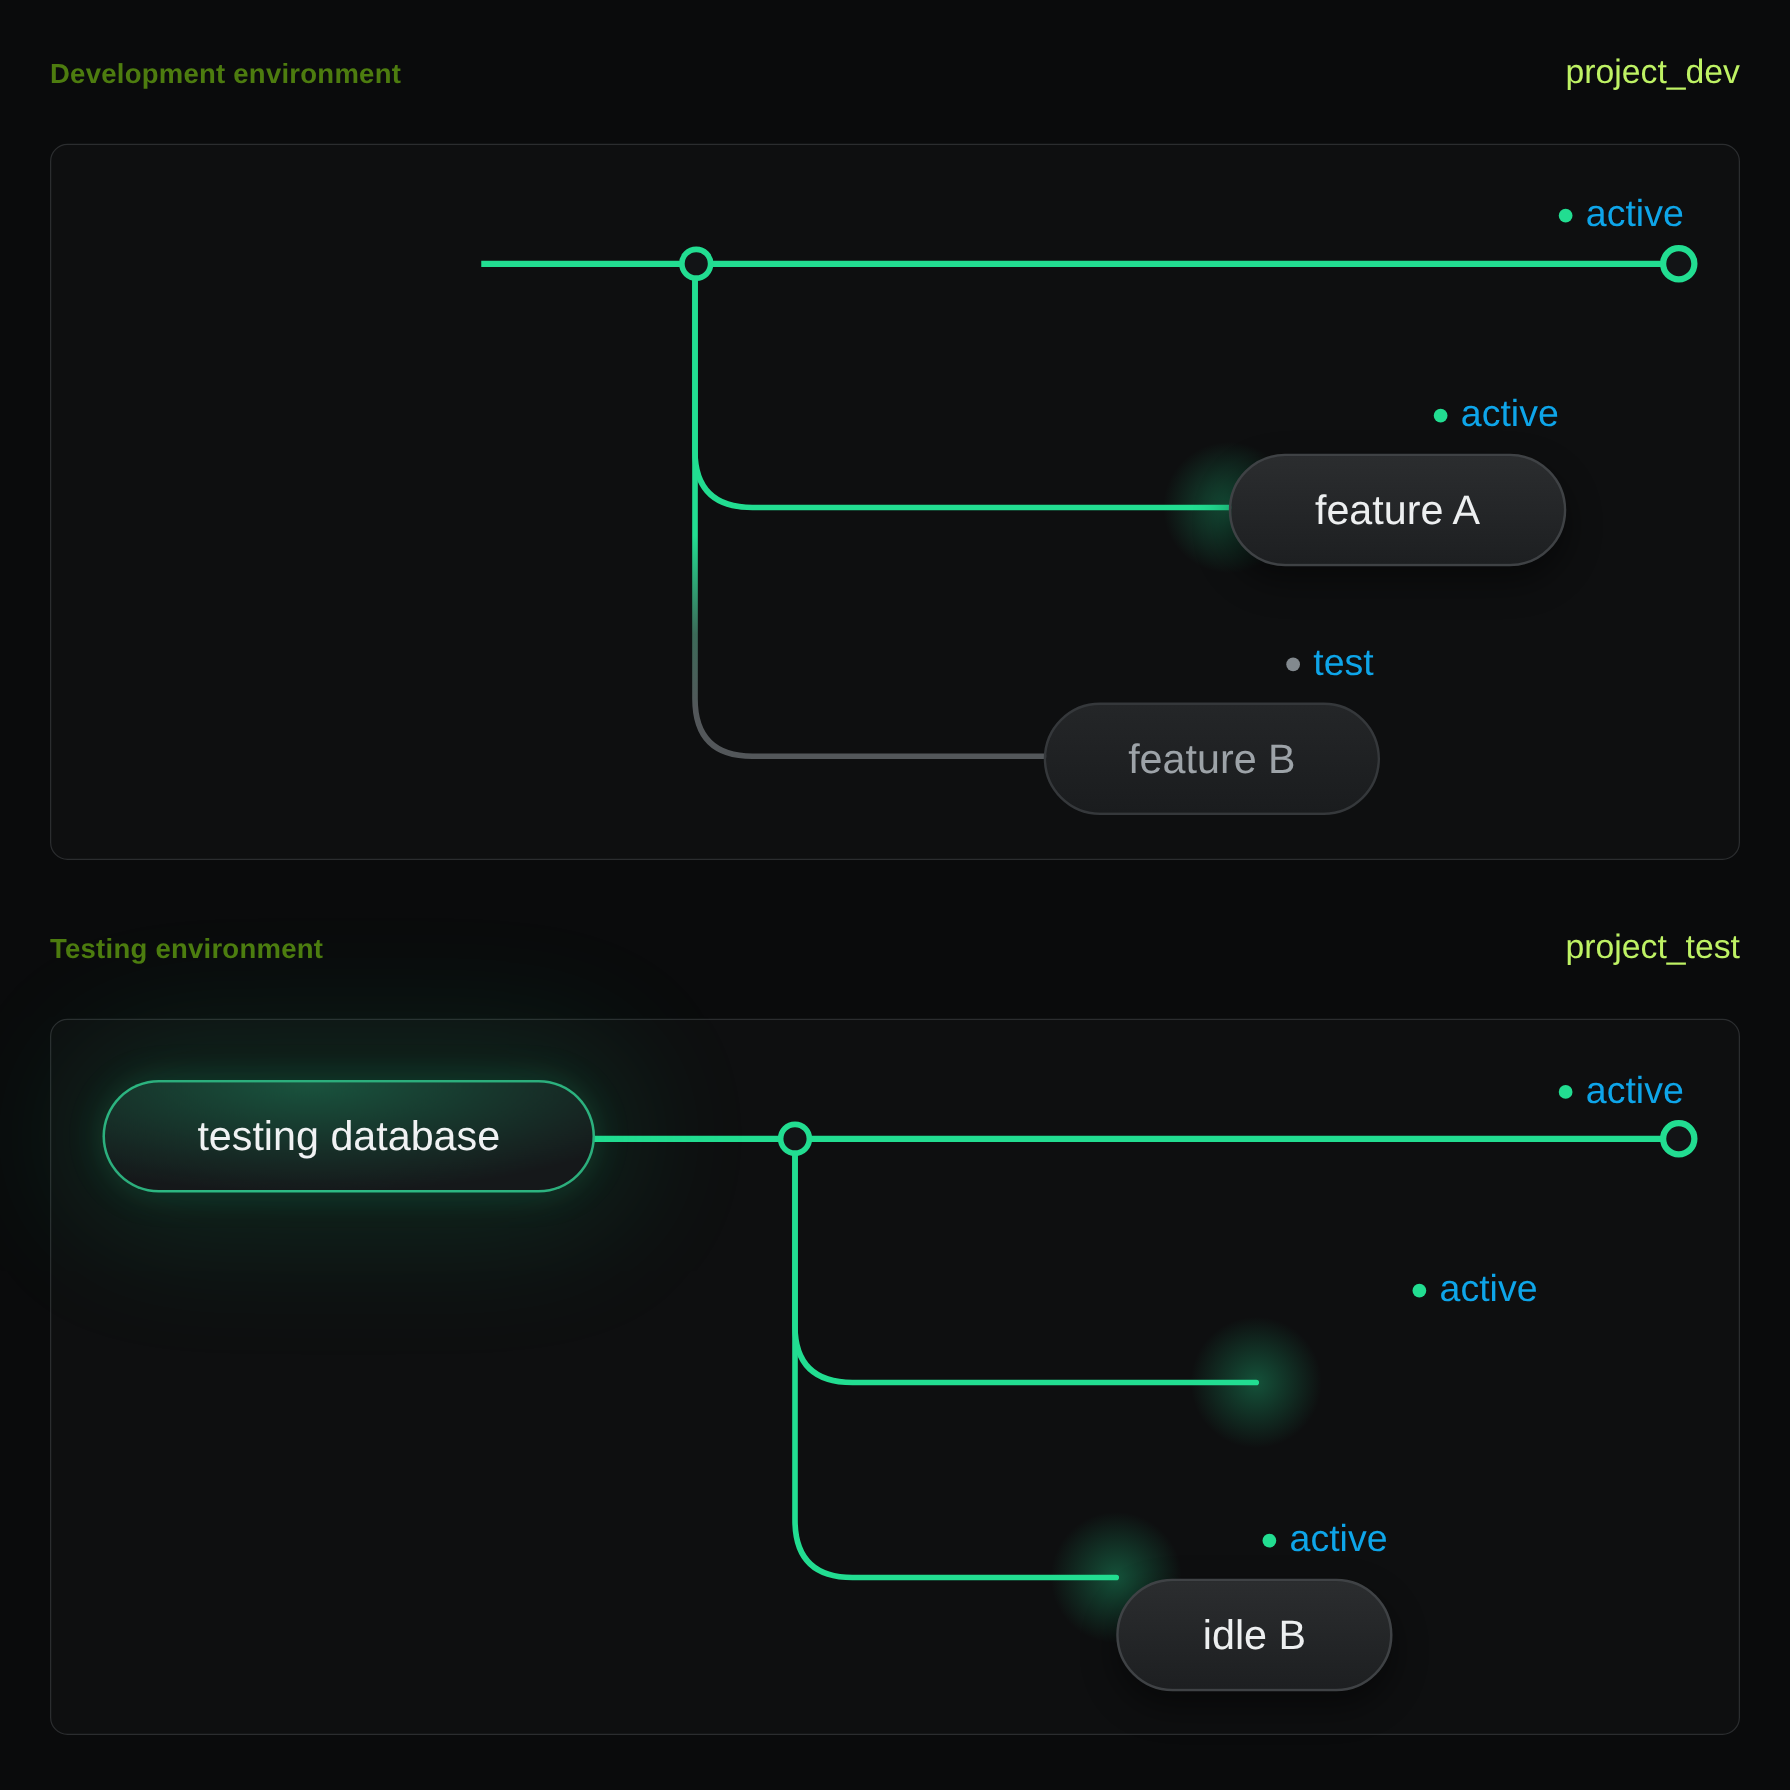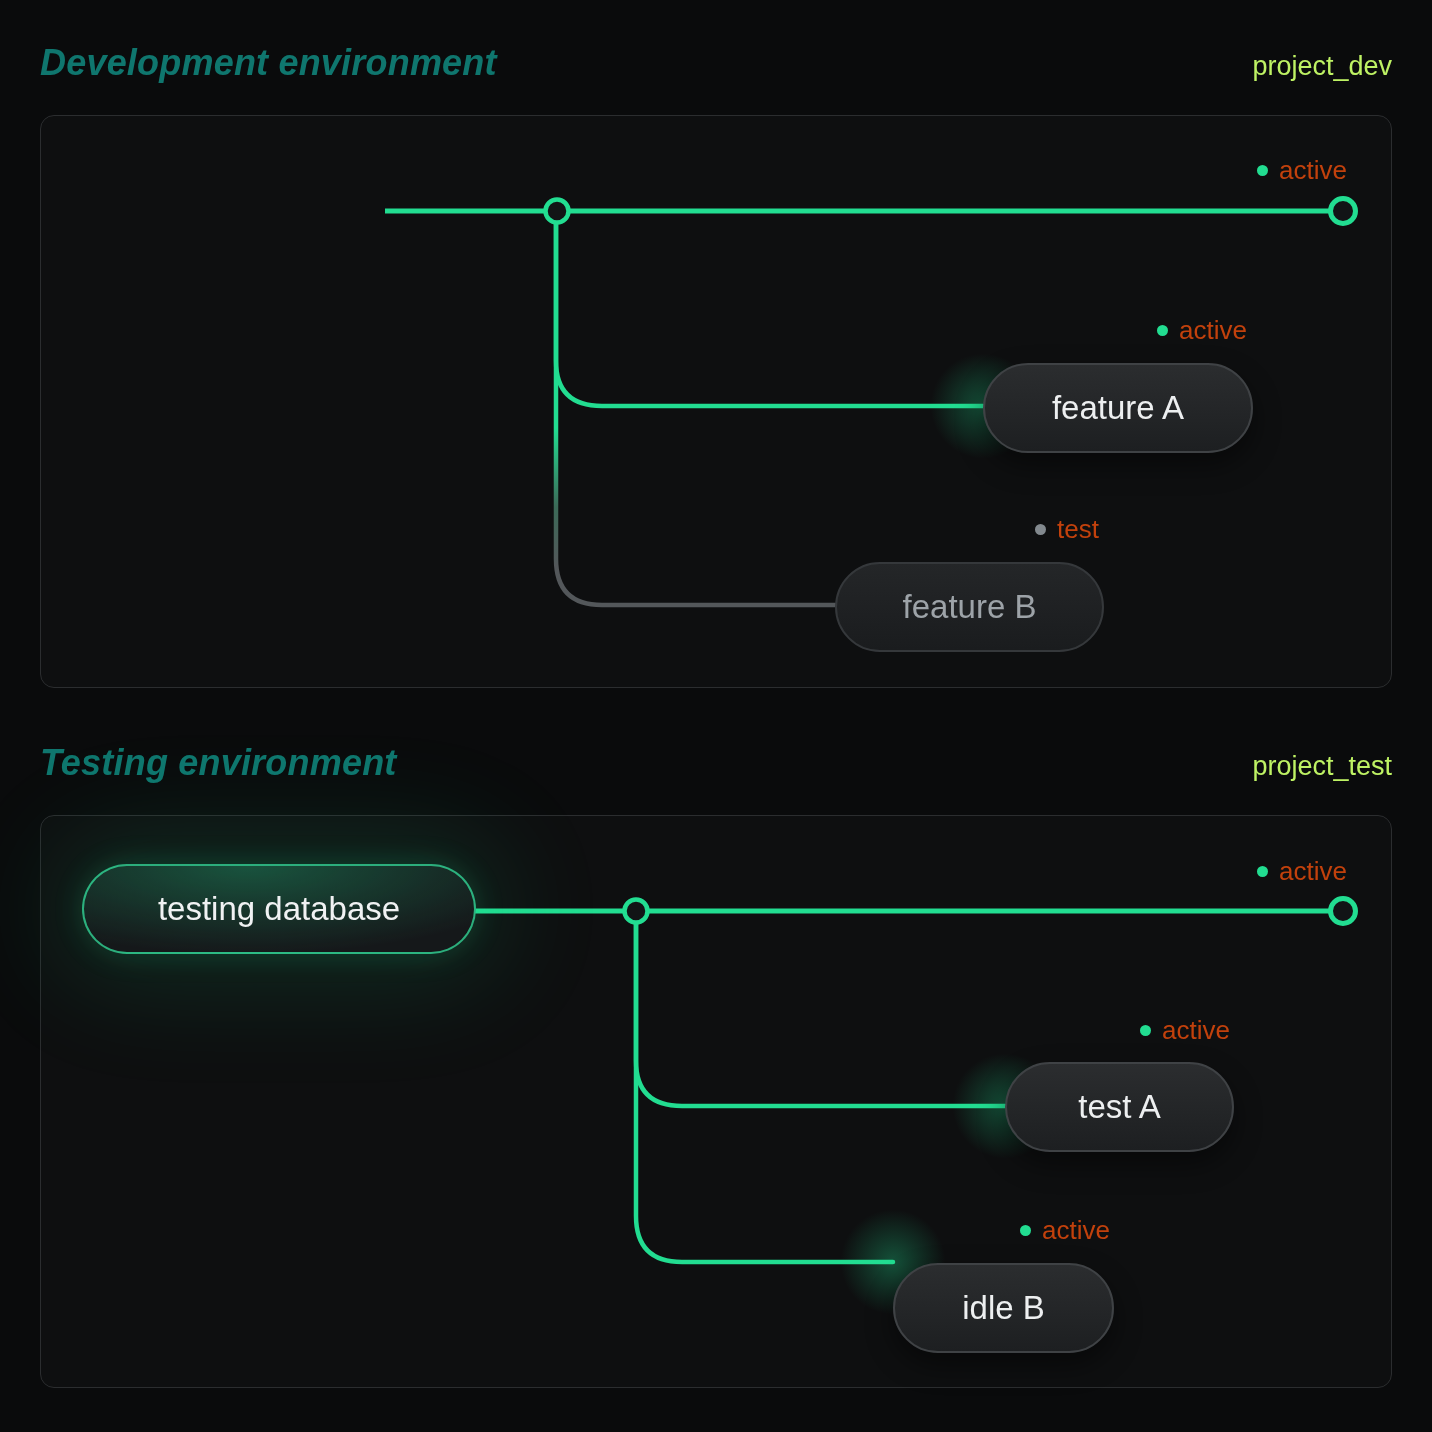--- a/index.html
+++ b/index.html
@@ -4,21 +4,21 @@
 <style>
   html,body{margin:0;padding:0;background:#0a0b0c;}
   .stage{
     position:relative;width:1432px;height:1432px;background:#0a0b0c;overflow:hidden;
     font-family:"Liberation Sans",sans-serif;
   }
   .section-header{
     position:absolute;left:40px;right:40px;height:40px;
     display:flex;justify-content:space-between;align-items:baseline;
   }
-  .section-title{font-size:36px;font-weight:700;color:#0f766e;letter-spacing:.2px;font-style:italic;}
+  .section-title{font-size:22px;font-weight:700;color:#4d7c0f;letter-spacing:.2px;}
   .project-label{font-size:27px;font-weight:400;color:#bef264;}
   .panel{
     position:absolute;left:40px;width:1350px;height:571px;
     background:#0e0f10;border:1px solid #2b2d2f;border-radius:14px;
   }
   .panel svg{position:absolute;left:0;top:0;}
   .pill{
     position:absolute;display:flex;align-items:center;justify-content:center;
     border-radius:999px;font-size:33px;white-space:nowrap;
   }
@@ -33,21 +33,21 @@
     border:2px solid #3f4245;color:#edeff0;
     box-shadow:0 12px 28px rgba(0,0,0,0.45);
     align-items:center;
   }
   .pill-idle{
     background:linear-gradient(180deg,#242628 0%,#1a1c1e 100%);
     border:2px solid #35383b;color:#9da3a8;
   }
   .status{
     position:absolute;display:flex;align-items:center;gap:11px;
-    font-size:26px;color:#c2410c;
+    font-size:30px;color:#0ea5e9;
   }
   .dot{width:11px;height:11px;border-radius:50%;flex:0 0 auto;}
   .conn-glow{
     position:absolute;width:150px;height:150px;border-radius:50%;pointer-events:none;
     background:radial-gradient(closest-side, rgba(34,221,145,0.32), rgba(34,221,145,0) 70%);
   }
 </style>
 </head>
 <body>
 
@@ -115,23 +115,20 @@
       <circle cx="1302" cy="95" r="12.5" fill="#121416" stroke="#22dd91" stroke-width="5"></circle>
     </svg>
 
     <div class="conn-glow" style="left:889px;top:215px;"></div>
     <div class="conn-glow" style="left:777px;top:371px;"></div>
 
     <div class="pill pill-db" style="left:41px;top:48px;width:390px;height:86px;">
       <span>testing database</span>
     </div>
 
-    <div class="pill pill-branch" style="left:964px;top:246px;width:225px;height:86px;">
-      <span>test A</span>
-    </div>
 
     <div class="pill pill-branch" style="left:852px;top:447px;width:217px;height:86px;">
       <span>idle B</span>
     </div>
 
     <div class="status" style="right:44px;top:40px;">
       <span class="dot" style="background: rgb(34, 221, 145);"></span>
       <span>active</span>
     </div>
     <div class="status" style="right:161px;top:199px;">

